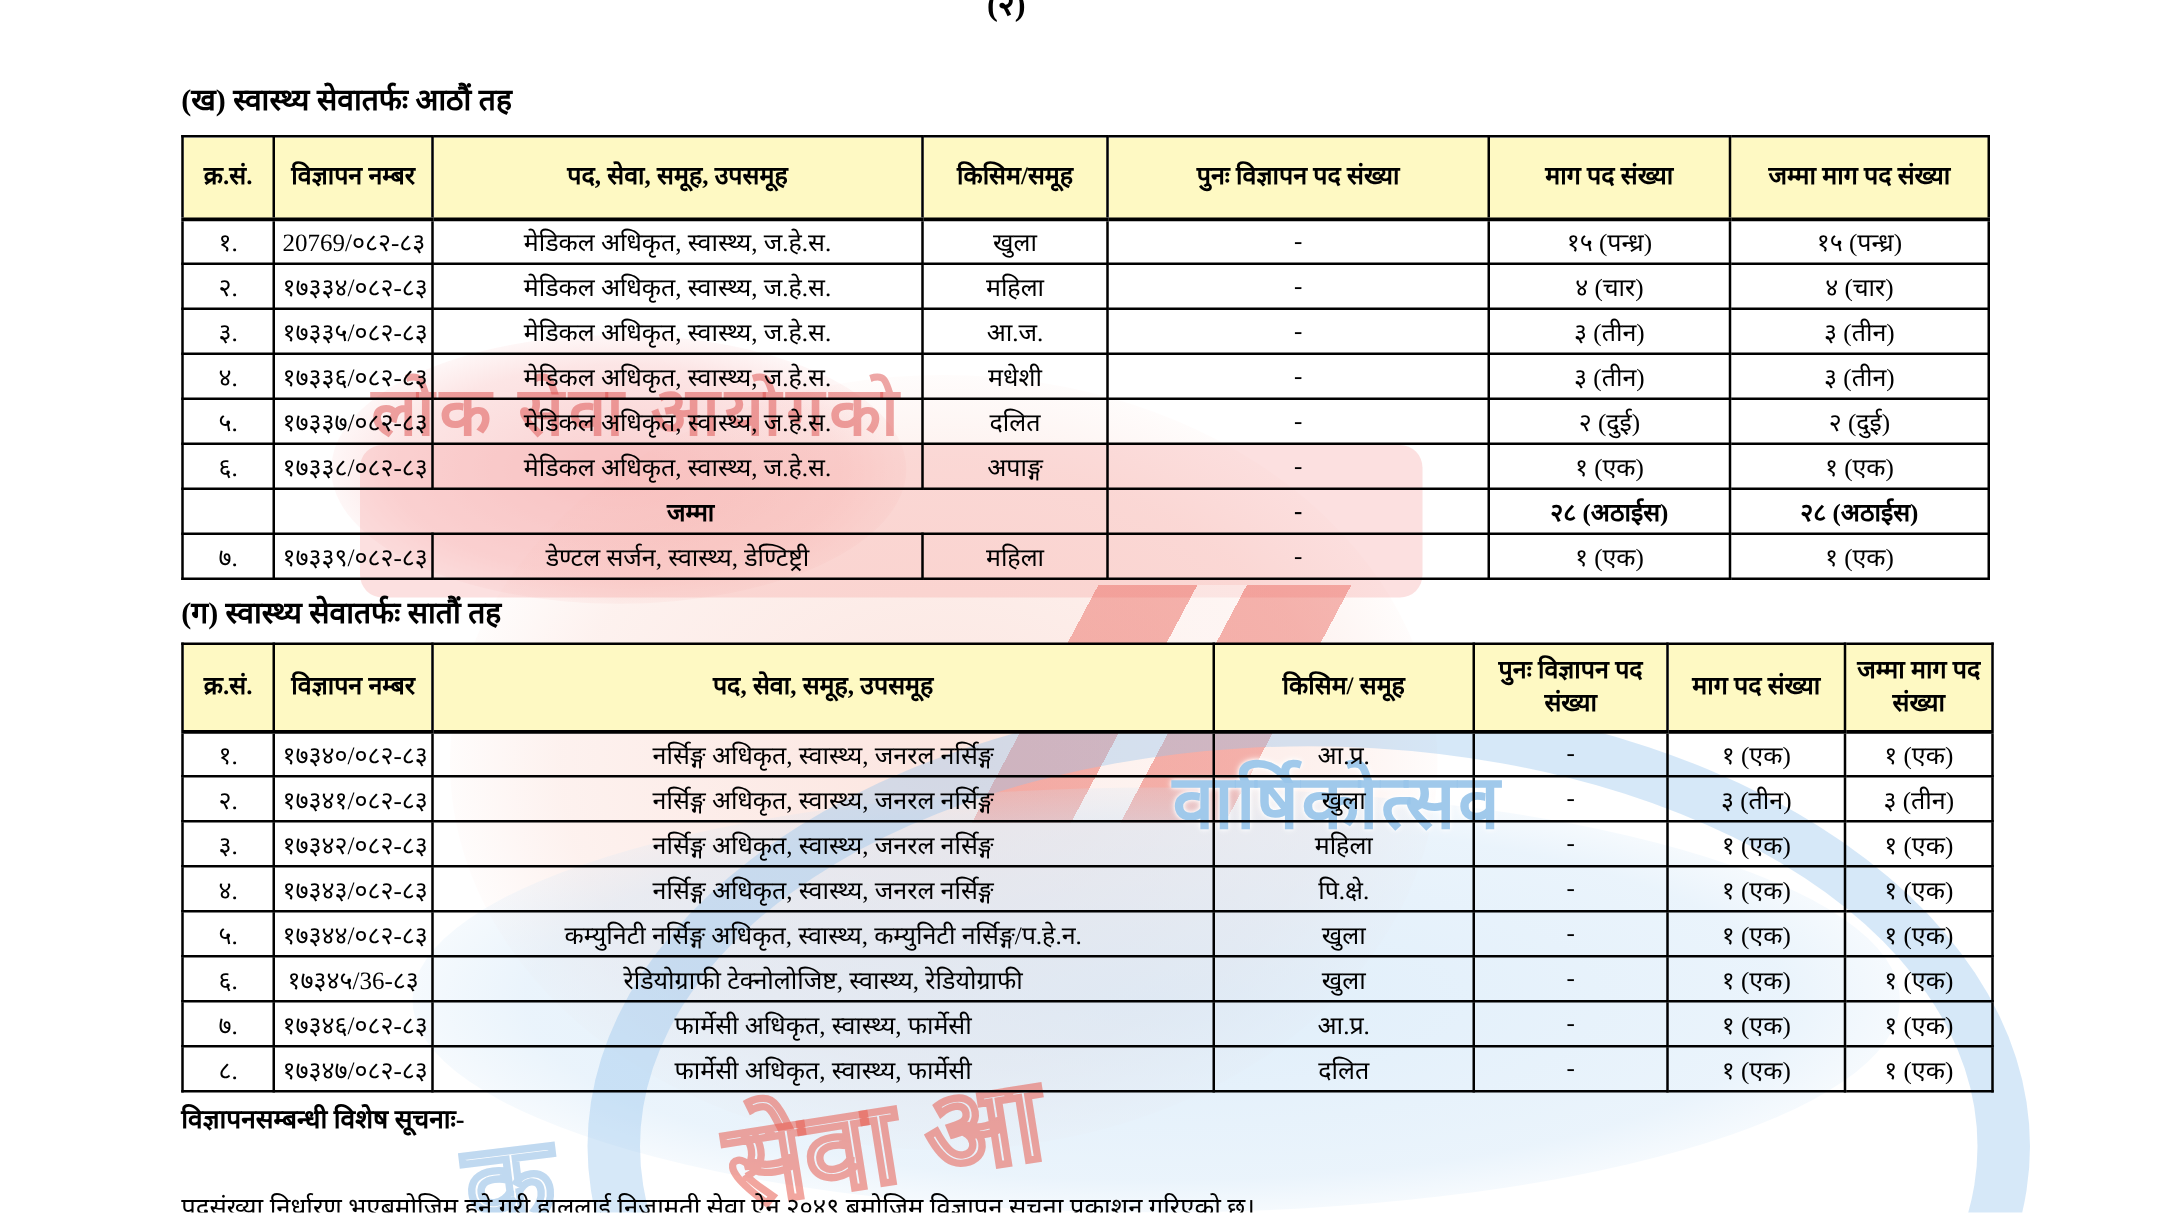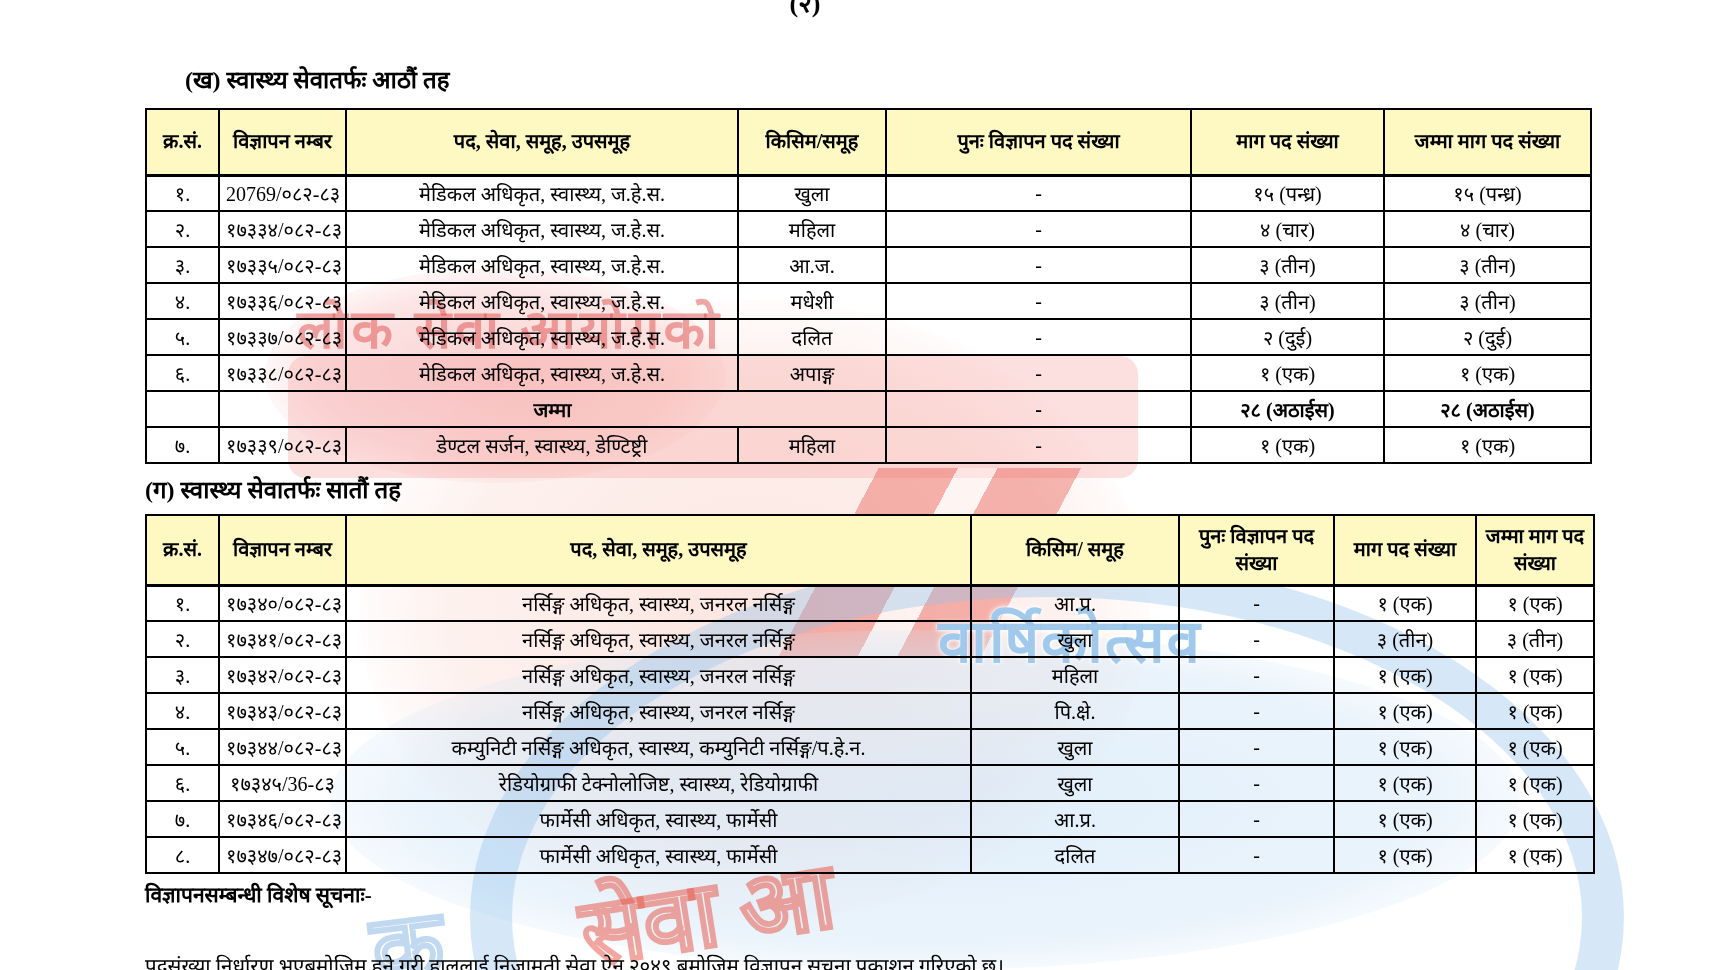--- a/index.html
+++ b/index.html
@@ -31,21 +31,21 @@
     transform:rotate(-9deg);color:rgba(255,255,255,.05);
     -webkit-text-stroke:3px rgba(231,92,80,.55);}
   .wm-outline-blue{left:372px;top:880px;font-size:92px;font-weight:bold;white-space:nowrap;
     transform:rotate(-7deg);color:rgba(255,255,255,.05);
     -webkit-text-stroke:3px rgba(130,180,225,.5);}
   
   .content{position:absolute;left:0;top:0;z-index:1;width:100%;height:100%;}
   .pageno{position:absolute;left:760px;top:-16px;width:90px;text-align:center;
     font-size:26px;font-weight:bold;}
   .sec-heading{position:absolute;left:145px;font-size:24px;font-weight:bold;white-space:nowrap;}
-  #heading-b{top:62px;margin-left:40px;}
+  #heading-b{top:62px;}
   #heading-g{top:472px;}
   table.doc{position:absolute;border-collapse:collapse;table-layout:fixed;
     background:transparent;}
   table.doc td,table.doc th{border:2px solid #000;padding:0 6px;overflow:hidden;
     font-size:20px;text-align:center;vertical-align:middle;background:transparent;}
   table.doc th{background:#fef9c3;font-weight:bold;line-height:1.35;border-bottom:3px solid #000;}
   #table-b{left:145px;top:108px;width:1445px;}
   #table-g{left:145px;top:514px;width:1448px;}
   #table-b thead tr{height:66px;}
   #table-g thead tr{height:70px;}

